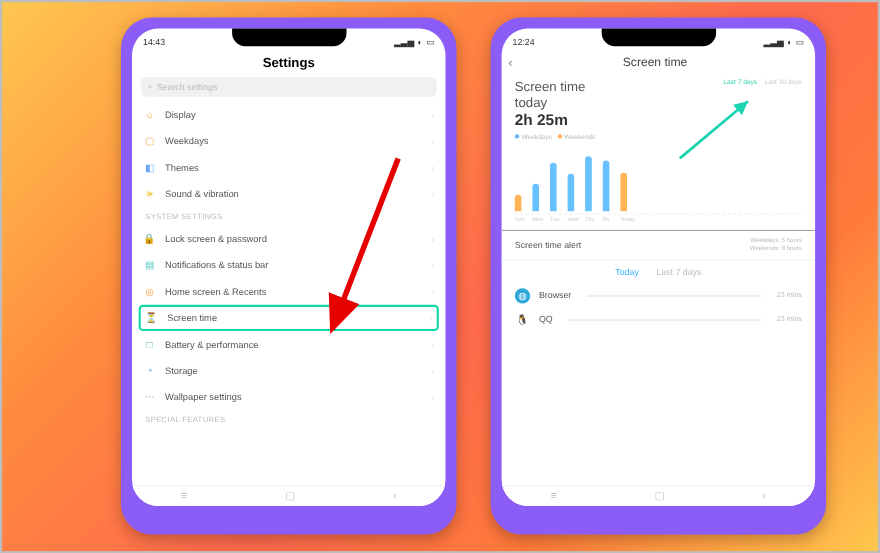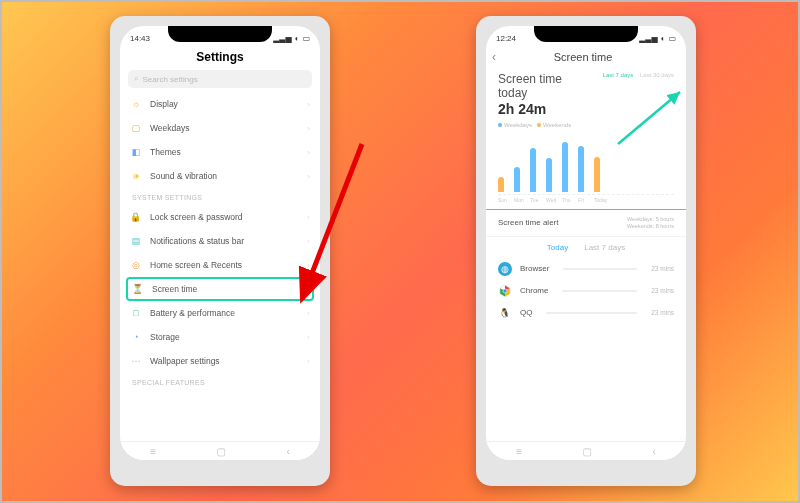--- a/index.html
+++ b/index.html
@@ -5,26 +5,26 @@
 html,body{margin:0;padding:0}
 body{
   width:800px;height:503px;
   background:linear-gradient(135deg,#ffc850 0%,#ff8a3d 30%,#ff6a4d 55%,#ff7a3a 75%,#ffc84d 100%);
   font-family:-apple-system,Helvetica,Arial,sans-serif;
   position:relative;
   border:2px solid #bdbdbd;
   box-sizing:border-box;
 }
 .phone{
-  position:absolute;top:14px;width:220px;height:470px;
-  background:#e5e5e5;border-radius:15px;padding:10px 10px 26px 10px;
+  position:absolute;top:14px;width:305px;height:470px;
+  background:#8b5cf6;border-radius:28px;padding:10px 10px 26px 10px;
   box-sizing:border-box;box-shadow:0 4px 14px rgba(0,0,0,.25);
 }
 .phone.left{left:108px}
-.phone.right{left:474px}
+.phone.right{left:444px}
 .screen{
   width:100%;height:100%;background:#fff;border-radius:24px;overflow:hidden;
   position:relative;display:flex;flex-direction:column;
 }
 .notch{
   position:absolute;top:-2px;left:50%;transform:translateX(-50%);
   width:104px;height:18px;background:#000;border-radius:0 0 12px 12px;z-index:5;
 }
 .status{
   height:20px;display:flex;align-items:center;justify-content:space-between;
@@ -188,21 +188,21 @@
     <div class="hdr">
       <span class="back">‹</span>
       <span class="ht">Screen time</span>
       <span style="width:10px"></span>
     </div>
 
     <div class="stbox">
       <div class="big">
         <span>Screen time</span><br>
         <span>today</span><br>
-        <span class="hrs">2h 24m</span>
+        <span class="hrs">2h 25m</span>
       </div>
       <div class="rangetabs">
         <span class="sel">Last 7 days</span>
         &nbsp;&nbsp;
         <span>Last 30 days</span>
       </div>
     </div>
 
     <div class="legend">
       <span class="dot"></span><span>Weekdays</span>
@@ -239,35 +239,20 @@
 
     <div class="tabs">
       <span class="act">Today</span>
       <span>Last 7 days</span>
     </div>
 
 
     <div class="app">
       <span class="aico" style="background:#2fa7d9;color:#fff">◍</span>
       <span>Browser</span>
-      <div class="bar-track"></div>
-      <span class="time">23 mins</span>
-    </div>
-    <div class="app">
-      <span class="aico" style="background:#fff">
-        <svg width="12" height="12" viewBox="0 0 12 12">
-            <circle cx="6" cy="6" r="5.5" fill="#fff" stroke="#ccc" stroke-width="0.4"></circle>
-            <circle cx="6" cy="6" r="2.2" fill="#4a8af4"></circle>
-            <path d="M6 0.5 L10.8 3.2 6 6z" fill="#e94335"></path>
-            <path d="M6 6 L10.8 3.2 10.8 8.8 6 11.5z" fill="#fabb05"></path>
-            <path d="M6 6 L6 11.5 1.2 8.8 1.2 3.2z" fill="#34a853"></path>
-            <circle cx="6" cy="6" r="2" fill="#4a8af4" stroke="#fff" stroke-width="0.6"></circle>
-          </svg>
-      </span>
-      <span>Chrome</span>
       <div class="bar-track"></div>
       <span class="time">23 mins</span>
     </div>
     <div class="app">
       <span class="aico" style="color:#d44">🐧</span>
       <span>QQ</span>
       <div class="bar-track"></div>
       <span class="time">23 mins</span>
     </div>
 

